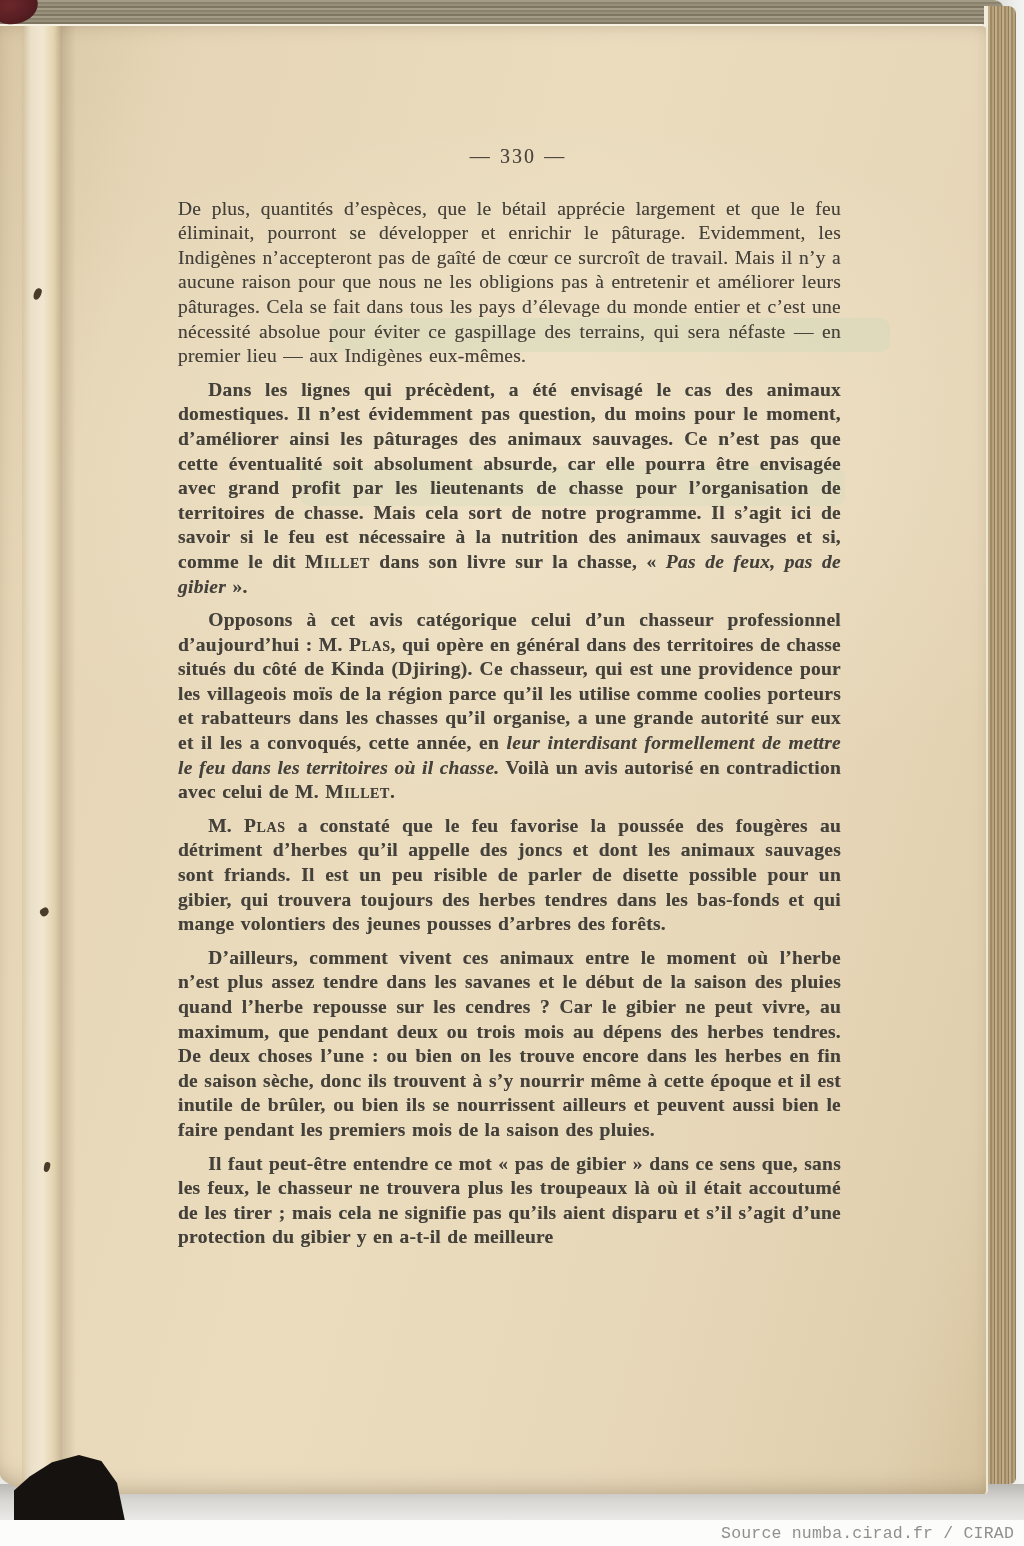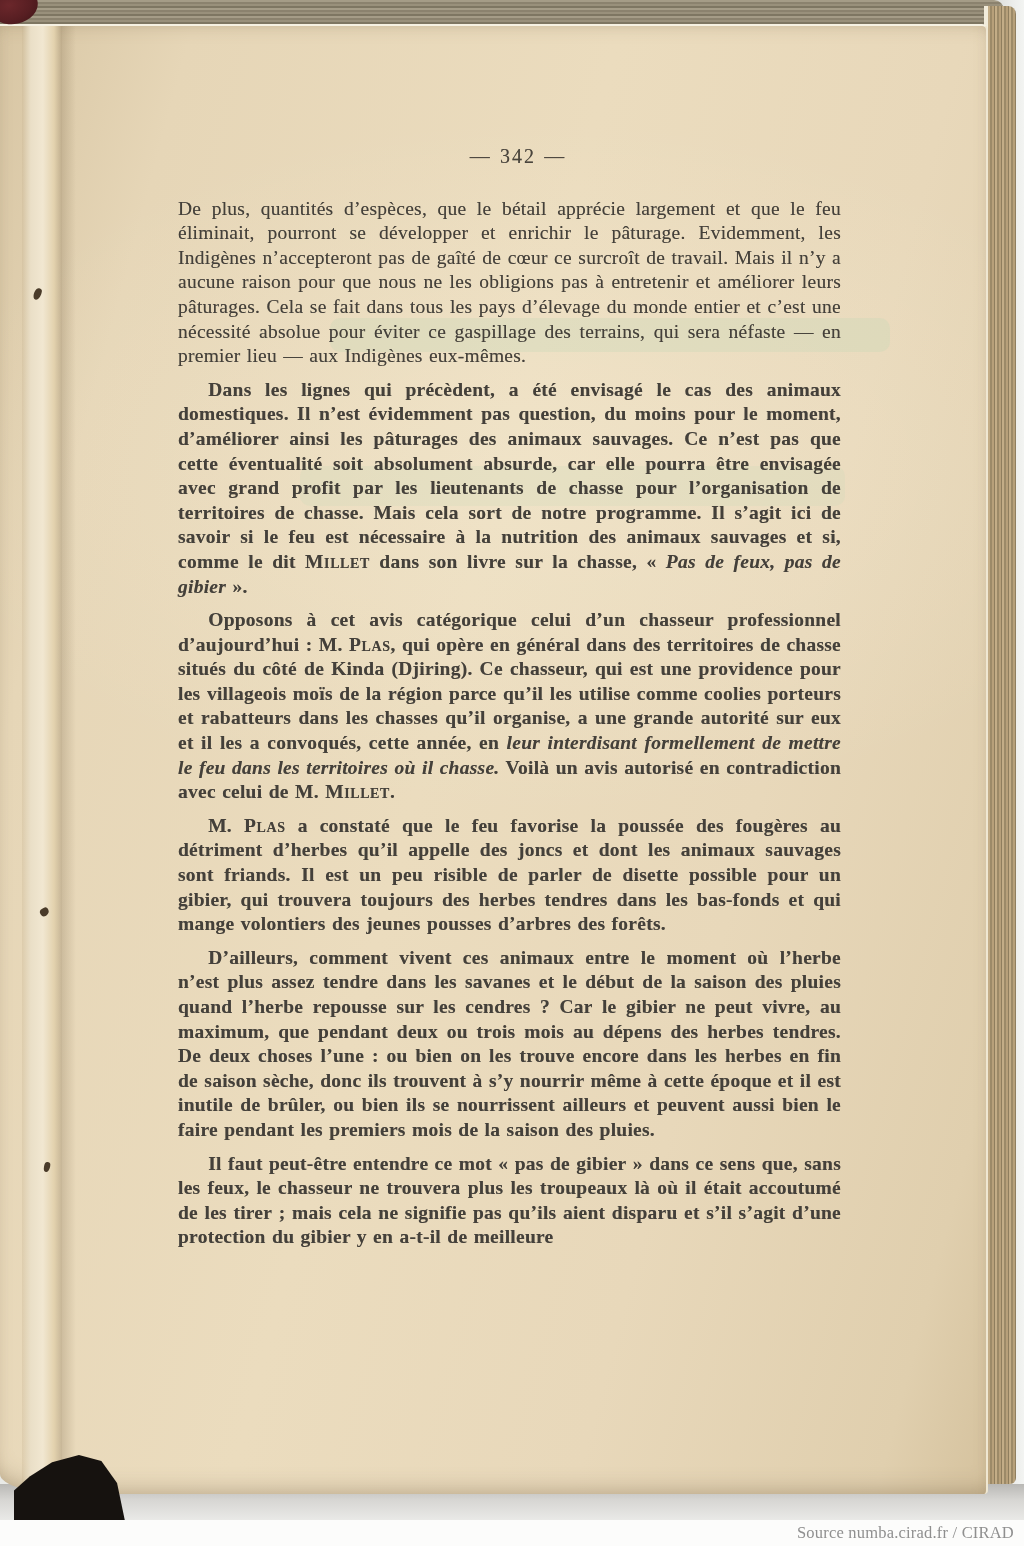--- a/index.html
+++ b/index.html
@@ -48,21 +48,21 @@
     position:absolute;left:0;top:1484px;width:1024px;height:40px;
     background:linear-gradient(180deg,#b9b8b5 0%, #d7d6d3 40%, #ededeb 100%);
   }
   .footer-bar{
     position:absolute;left:0;top:1520px;width:1024px;height:26px;
     background:#fcfcfb;z-index:6;
     display:flex;align-items:center;justify-content:flex-end;
     padding-right:10px;box-sizing:border-box;
   }
   .footer-bar span{
-    font-family:Liberation Serif, serif;
+    font-family:Liberation Mono, monospace;
     font-size:16.5px;color:#8f8f8f;letter-spacing:.2px;
   }
 
   
   .page{
     position:absolute;left:0;top:24px;width:986px;height:1468px;
     background:
       radial-gradient(ellipse 900px 500px at 55% 30%, rgba(255,248,228,.25), rgba(0,0,0,0) 70%),
       linear-gradient(105deg,#d8c6a4 0%, #e6d6b7 14%, #ebdcbe 45%, #e8d8ba 70%, #e0cfae 92%, #d5c29e 100%);
     border-top:2px solid #f6f1e2;
@@ -124,21 +124,21 @@
   <div class="page">
     <div class="gutter-strip"></div>
     <div class="gutter-crease"></div>
     <div class="speck s1"></div>
     <div class="speck s2"></div>
     <div class="speck s3"></div>
     <div class="tint t1"></div>
     <div class="tint t2"></div>
 
     <div class="print">
-      <div class="page-number">— 342 —</div>
+      <div class="page-number">— 330 —</div>
       <div id="page-text">
           <p><span>De plus, quantités d’espèces, que le bétail apprécie largement et que le feu éliminait, pourront se développer et enrichir le pâturage. Evidemment, les Indigènes n’accepteront pas de gaîté de cœur ce surcroît de travail. Mais il n’y a aucune raison pour que nous ne les obligions pas à entretenir et améliorer leurs pâturages. Cela se fait dans tous les pays d’élevage du monde entier et c’est une nécessité absolue pour éviter ce gaspillage des terrains, qui sera néfaste — en premier lieu — aux Indigènes eux-mêmes.</span></p>
           <p class="indent"><span>Dans les lignes qui précèdent, a été envisagé le cas des animaux domestiques. Il n’est évidemment pas question, du moins pour le moment, d’améliorer ainsi les pâturages des animaux sauvages. Ce n’est pas que cette éventualité soit absolument absurde, car elle pourra être envisagée avec grand profit par les lieutenants de chasse pour l’organisation de territoires de chasse. Mais cela sort de notre programme. Il s’agit ici de savoir si le feu est nécessaire à la nutrition des animaux sauvages et si, comme le dit </span><span class="sc">Millet</span><span> dans son livre sur la chasse, «&nbsp;</span><span class="it">Pas de feux, pas de gibier</span><span>&nbsp;».</span></p>
           <p class="indent"><span>Opposons à cet avis catégorique celui d’un chasseur professionnel d’aujourd’hui&nbsp;: M. </span><span class="sc">Plas</span><span>, qui opère en général dans des territoires de chasse situés du côté de Kinda (Djiring). Ce chasseur, qui est une providence pour les villageois moïs de la région parce qu’il les utilise comme coolies porteurs et rabatteurs dans les chasses qu’il organise, a une grande autorité sur eux et il les a convoqués, cette année, en </span><span class="it">leur interdisant formellement de mettre le feu dans les territoires où il chasse.</span><span> Voilà un avis autorisé en contradiction avec celui de M. </span><span class="sc">Millet</span><span>.</span></p>
           <p class="indent"><span>M. </span><span class="sc">Plas</span><span> a constaté que le feu favorise la poussée des fougères au détriment d’herbes qu’il appelle des joncs et dont les animaux sauvages sont friands. Il est un peu risible de parler de disette possible pour un gibier, qui trouvera toujours des herbes tendres dans les bas-fonds et qui mange volontiers des jeunes pousses d’arbres des forêts.</span></p>
           <p class="indent"><span>D’ailleurs, comment vivent ces animaux entre le moment où l’herbe n’est plus assez tendre dans les savanes et le début de la saison des pluies quand l’herbe repousse sur les cendres&nbsp;? Car le gibier ne peut vivre, au maximum, que pendant deux ou trois mois au dépens des herbes tendres. De deux choses l’une&nbsp;: ou bien on les trouve encore dans les herbes en fin de saison sèche, donc ils trouvent à s’y nourrir même à cette époque et il est inutile de brûler, ou bien ils se nourrissent ailleurs et peuvent aussi bien le faire pendant les premiers mois de la saison des pluies.</span></p>
           <p class="indent"><span>Il faut peut-être entendre ce mot «&nbsp;pas de gibier&nbsp;» dans ce sens que, sans les feux, le chasseur ne trouvera plus les troupeaux là où il était accoutumé de les tirer&nbsp;; mais cela ne signifie pas qu’ils aient disparu et s’il s’agit d’une protection du gibier y en a-t-il de meilleure</span></p>
         </div>
     </div>
   </div>

